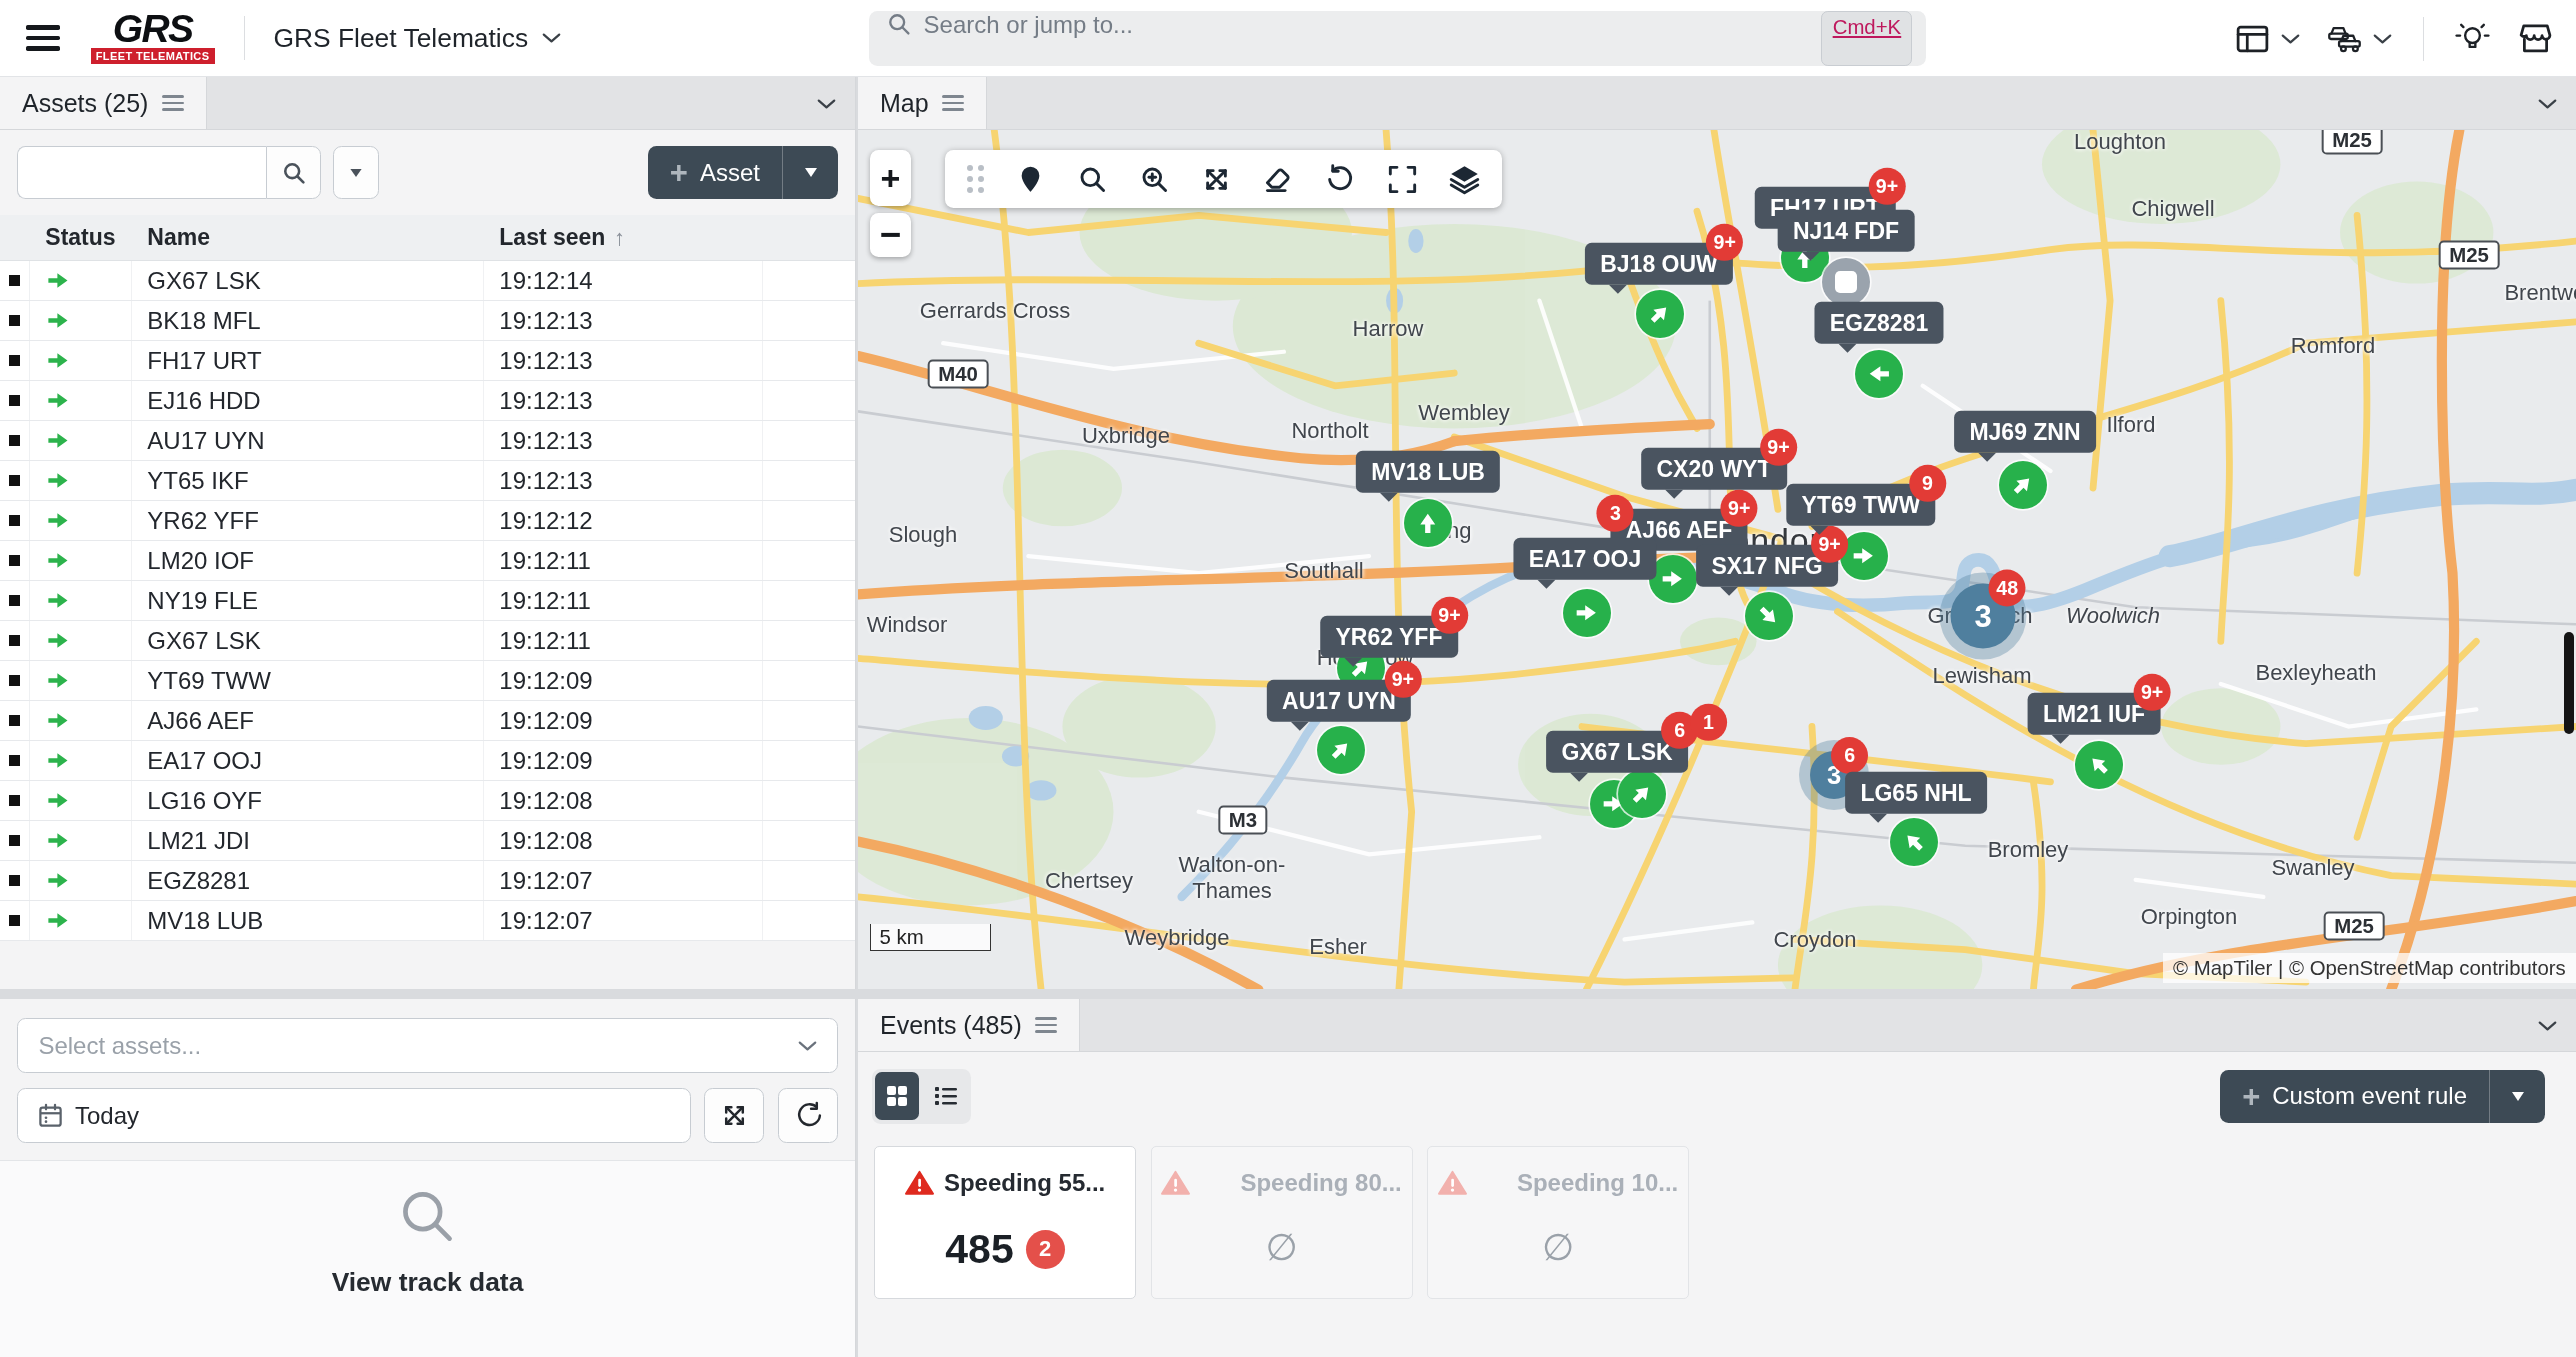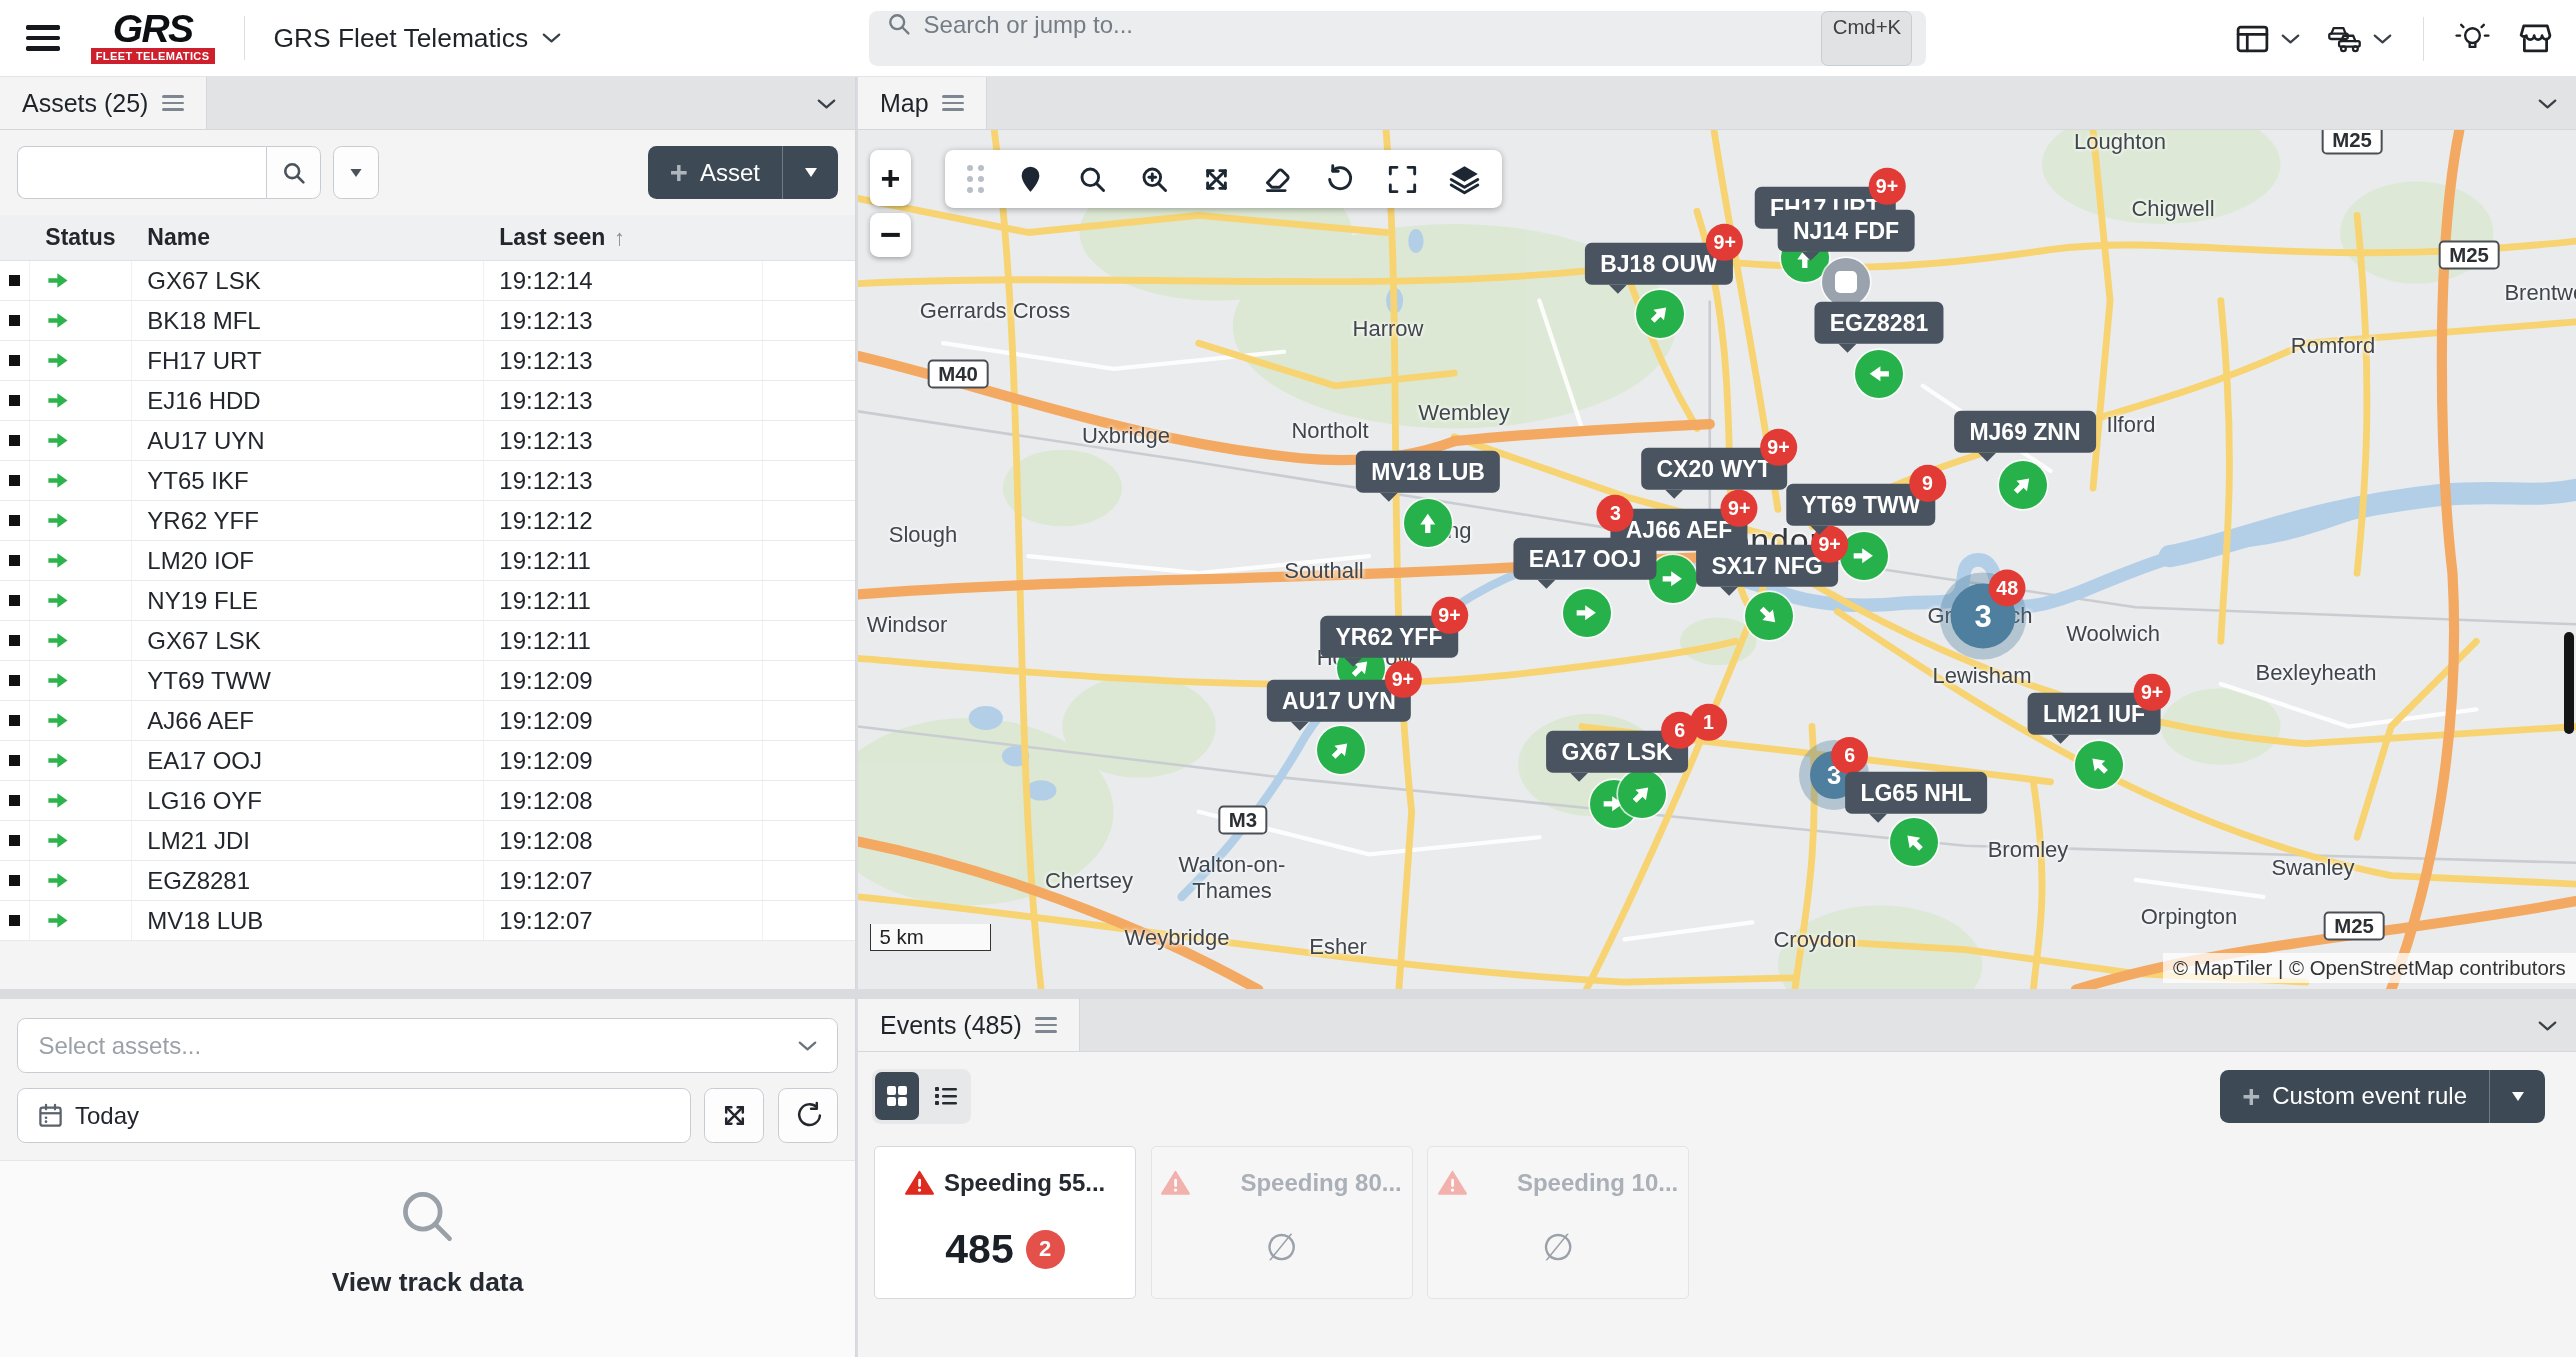--- a/index.html
+++ b/index.html
@@ -13,21 +13,21 @@
   .hamburger span { display:block; height:4.3px; background:#15181c; border-radius:1.7px; }
   .brand { margin-left:31px; display:flex; flex-direction:column; align-items:center; }
   .brand .g1 { font-size:39px; font-weight:900; font-style:italic; letter-spacing:-1.7px; color:#0d0f12; line-height:34px; }
   .brand .g2 { font-size:11px; font-weight:700; color:#ffffff; background:#ce1f2d; padding:1.7px 5.1px; letter-spacing:0.4px; margin-top:1.7px; }
   .tb-divider { width:0.9px; height:44px; background:#dcdee1; margin:0 29px; }
   .app-title { font-size:26.4px; color:#1f242a; display:flex; align-items:center; gap:13.6px; cursor:pointer; }
   .chev { width:19px; height:12px; }
   .chev path { stroke:#3a4047; stroke-width:2.6; fill:none; stroke-linecap:round; stroke-linejoin:round; }
   .searchbox { position:absolute; left:869px; top:11px; width:1057px; height:55px; background:#ecedee; border-radius:8.5px; display:flex; padding:0 13.6px 0 17px; cursor:text; }
   .searchbox .ph { font-size:24px; color:#747c86; margin-left:12px; flex:1; }
-  .kbd { font-size:20.4px; color:#404040; background:#e0e2e4; border:0.9px solid #c9cdd2; border-radius:6.8px; padding:4.3px 10.2px; }
+  .kbd { font-size:20.4px; color:#be185d; background:#e0e2e4; border:0.9px solid #c9cdd2; border-radius:6.8px; padding:4.3px 10.2px;text-decoration:underline; }
   .tb-right { position:absolute; right:22px; top:0; height:77px; display:flex; align-items:center; gap:25.6px; }
   .tb-btn { display:flex; align-items:center; gap:10.2px; cursor:pointer; }
   .tb-ic { width:37px; height:34px; }
   .tb-ic * { stroke:#1d2126; stroke-width:2.1; fill:none; stroke-linecap:round; stroke-linejoin:round; }
 
   
   .panel { position:absolute; background:#f4f4f5; overflow:hidden; }
   .tabs { height:53px; background:#e2e3e5; border-bottom:0.9px solid #d5d7da; display:flex; align-items:stretch; position:relative; }
   .tab { display:flex; align-items:center; gap:13.6px; padding:0 22px; font-size:25px; color:#33383f; cursor:pointer; }
   .tab.active { background:#f4f4f5; color:#1f242a; border-right:0.9px solid #d5d7da; }
@@ -631,21 +631,21 @@
         <div class="place" style="left: 606px; top: 283px;">Wembley</div>
         <div class="place" style="left: 472px; top: 301px;">Northolt</div>
         <div class="place" style="left: 268px; top: 306px;">Uxbridge</div>
         <div class="place" style="left: 65px; top: 405px;">Slough</div>
         <div class="place" style="left: 466px; top: 405px; margin-top: 36px;">Southall</div>
         <div class="place" style="left: 583px; top: 401px;">Ealing</div>
         <div class="place" style="left: 49px; top: 495px;">Windsor</div>
         <div class="place" style="left: 507px; top: 528px;">Hounslow</div>
         <div class="place big" style="left: 912px; top: 410px;">London</div>
         <div class="place" style="left: 1122px; top: 486px;">Greenwich</div>
-        <div class="place" style="left: 1255px; top: 504px;">Woolwich</div>
+        <div class="place" style="left: 1255px; top: 486px; font-style: italic;">Woolwich</div>
         <div class="place" style="left: 1124px; top: 546px;">Lewisham</div>
         <div class="place" style="left: 1458px; top: 543px;">Bexleyheath</div>
         <div class="place" style="left: 231px; top: 751px;">Chertsey</div>
         <div class="place" style="left: 374px; top: 748px;">Walton-on-
 Thames</div>
         <div class="place" style="left: 319px; top: 808px;">Weybridge</div>
         <div class="place" style="left: 480px; top: 817px;">Esher</div>
         <div class="place" style="left: 957px; top: 810px;">Croydon</div>
         <div class="place" style="left: 1170px; top: 720px;">Bromley</div>
         <div class="place" style="left: 1331px; top: 787px;">Orpington</div>

